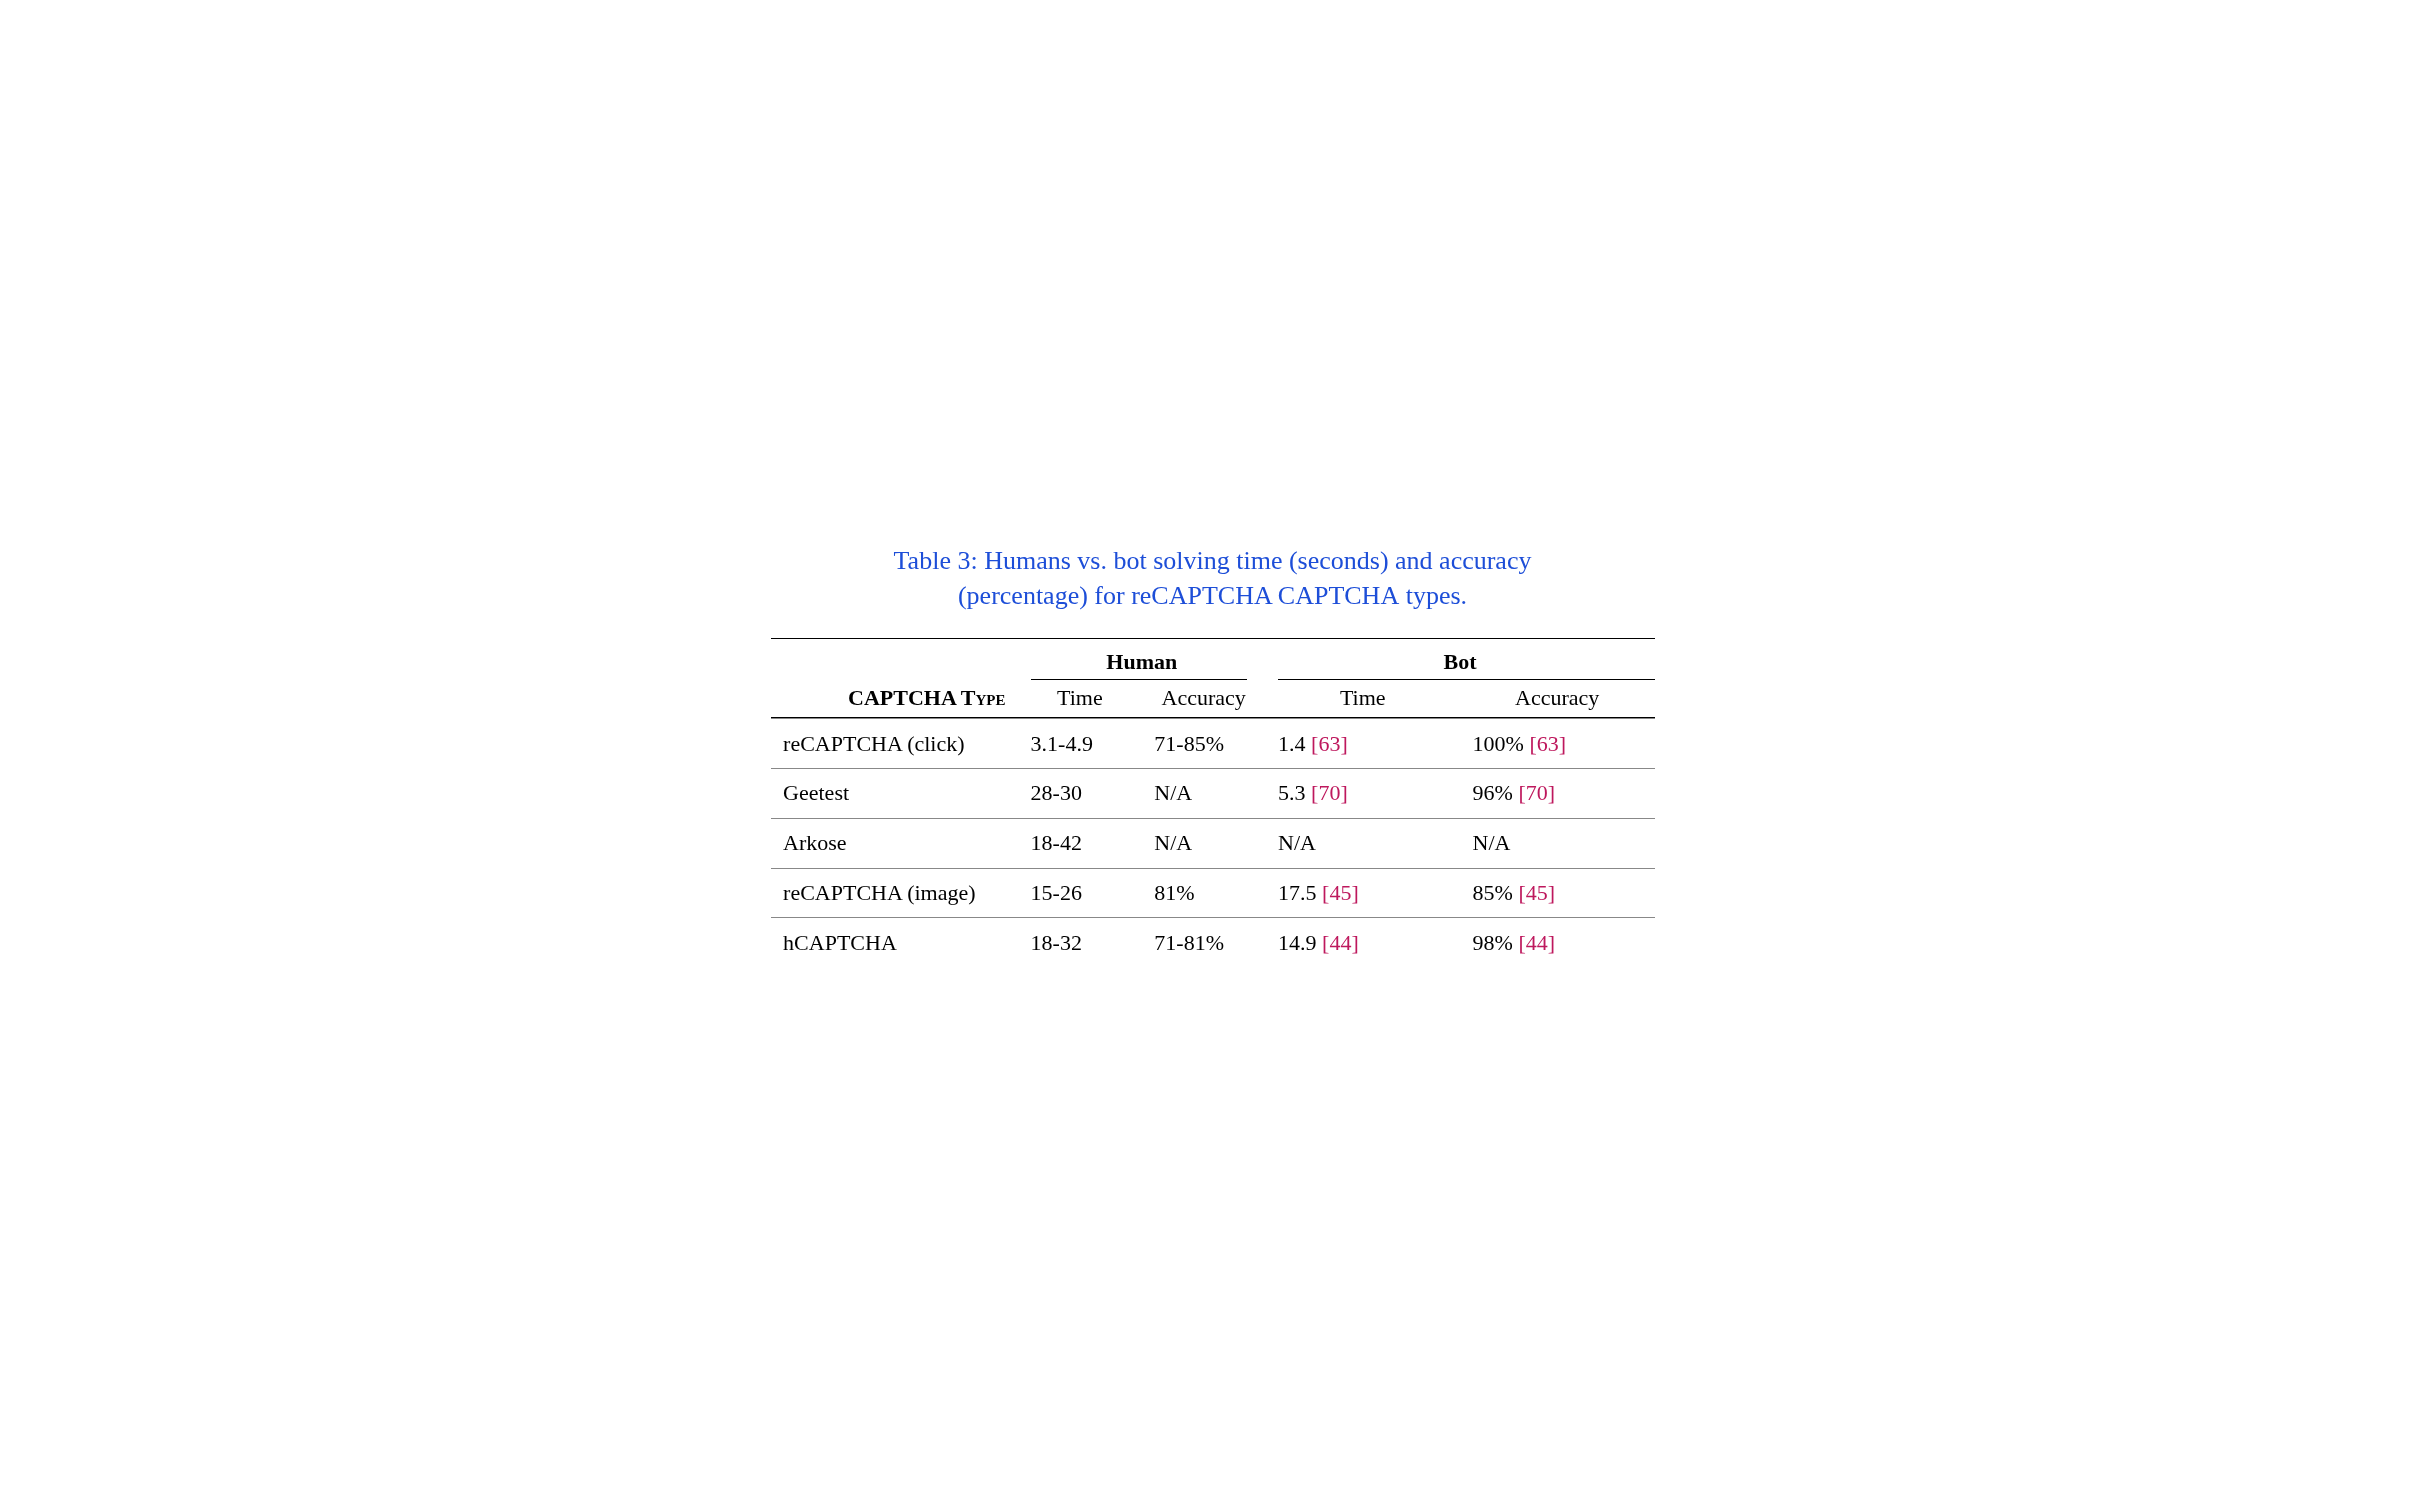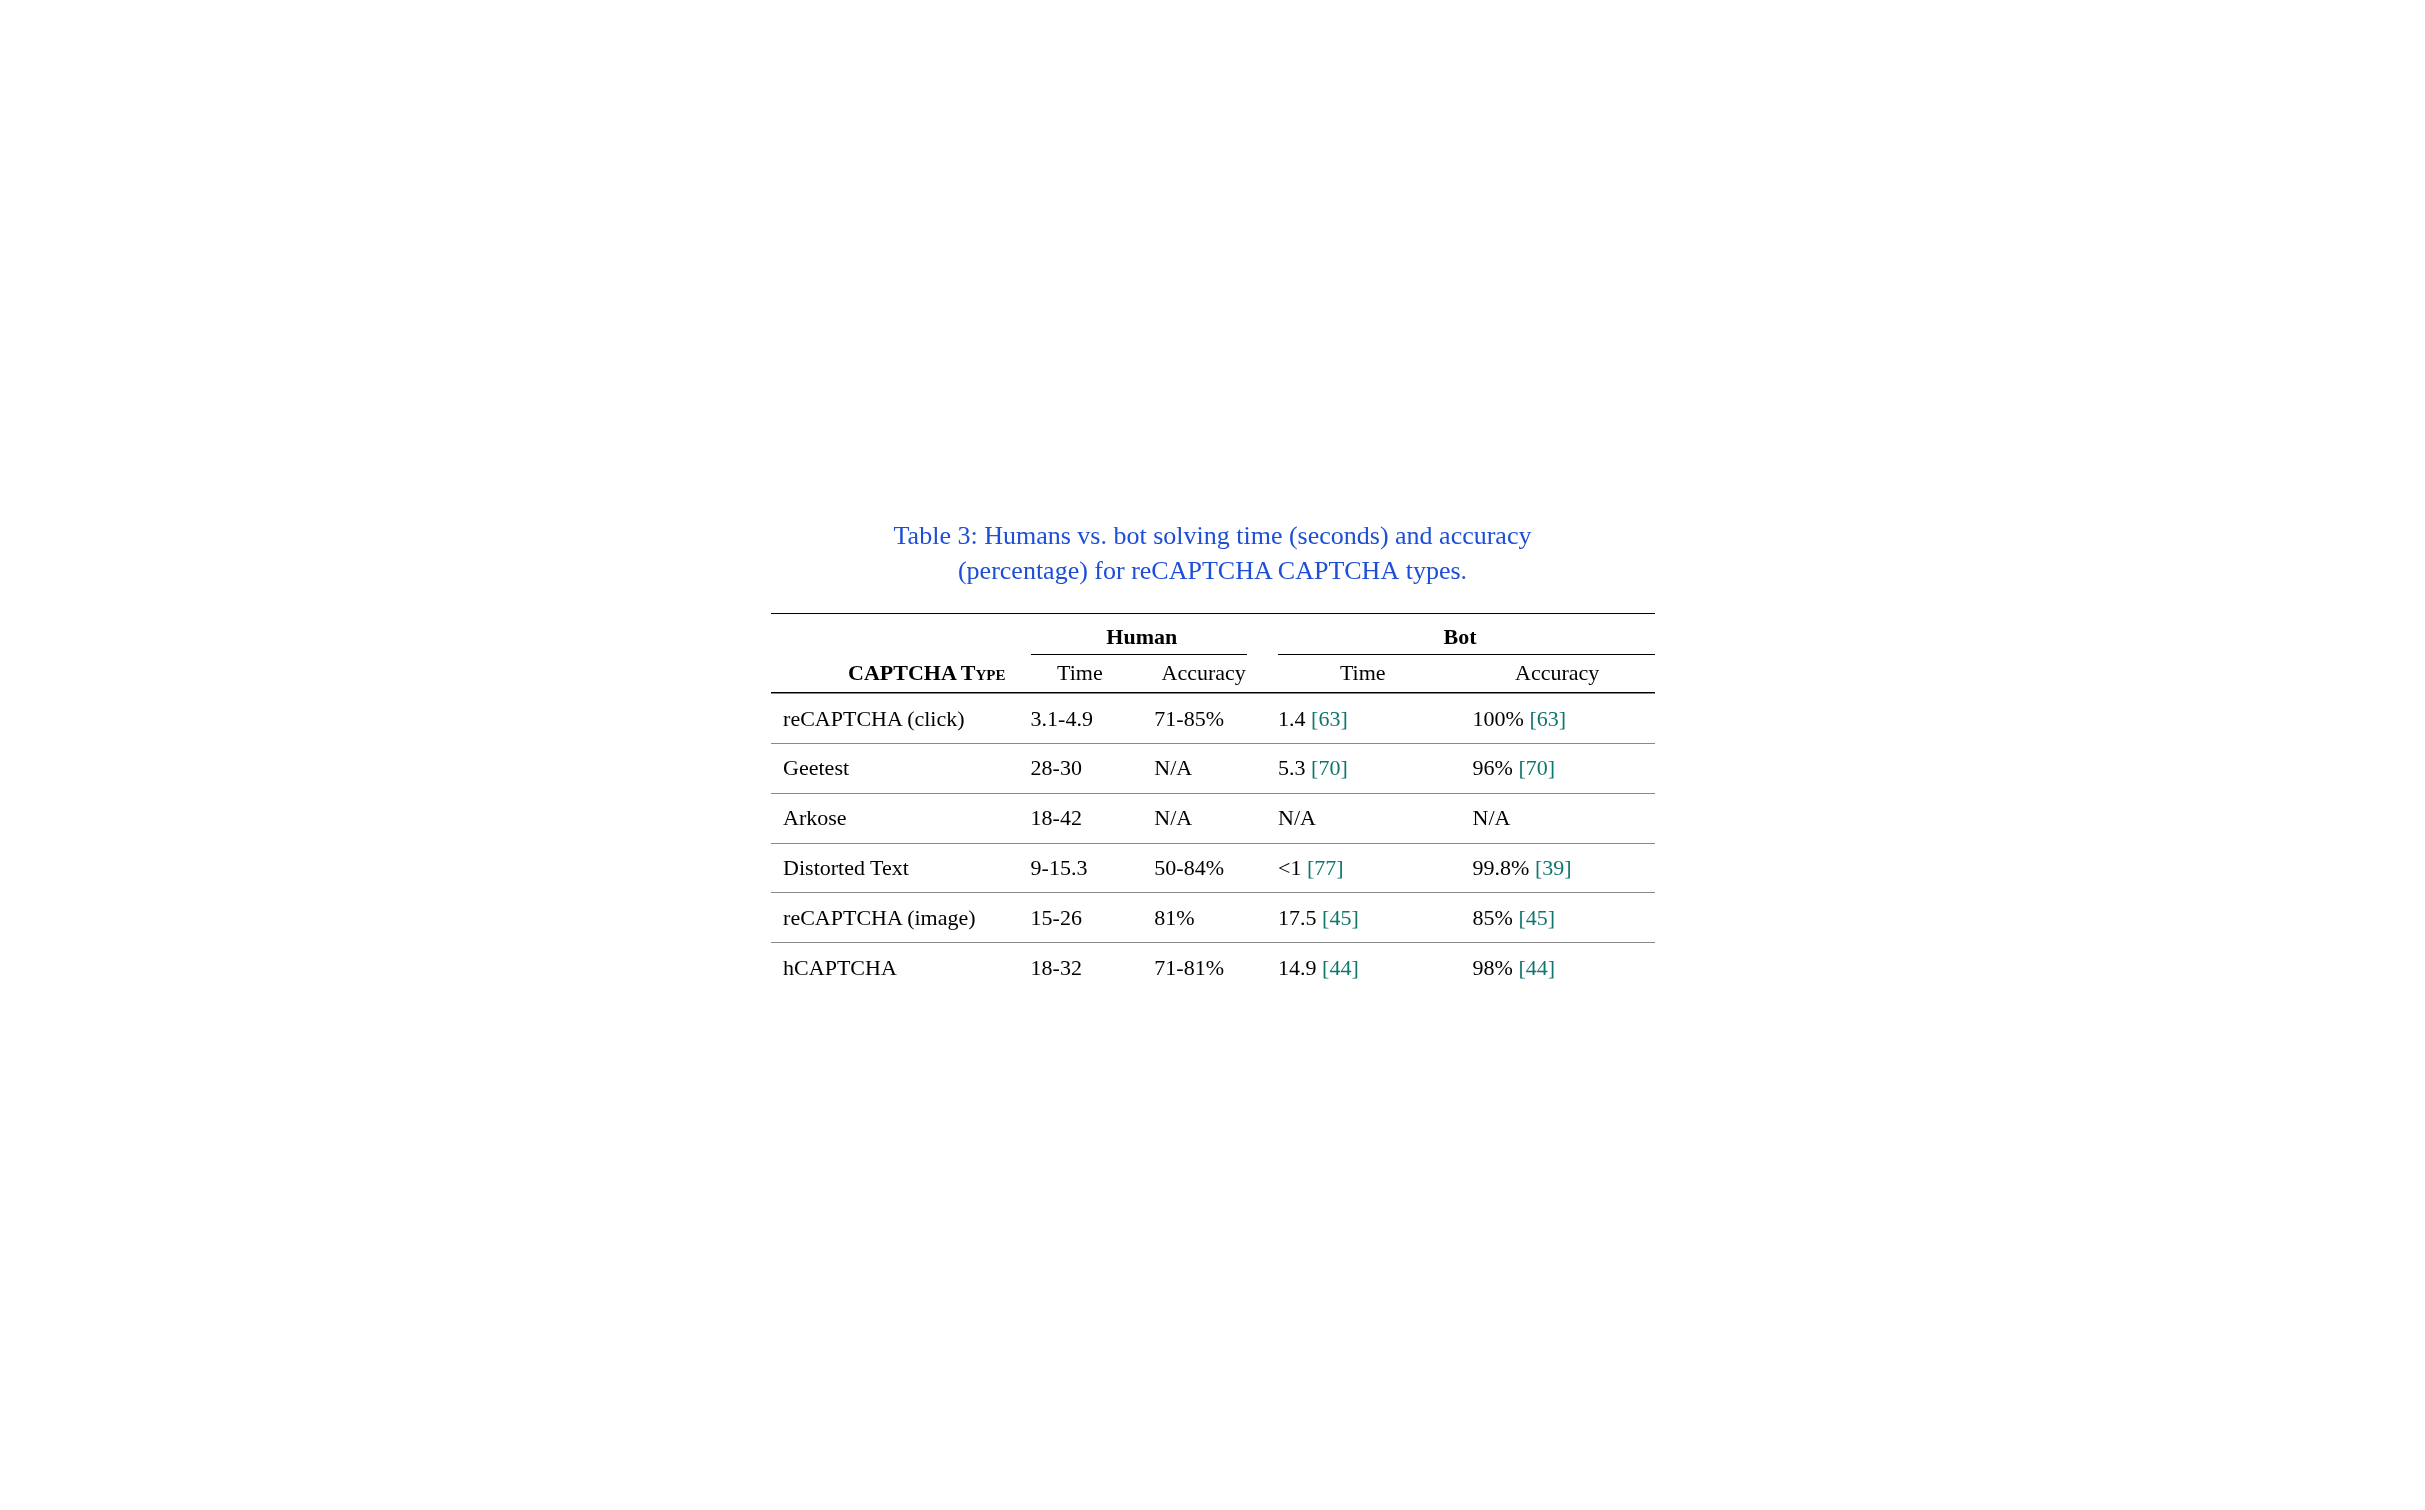--- a/index.html
+++ b/index.html
@@ -82,21 +82,21 @@
       vertical-align: middle;
       border-top: 0.9px solid #888;
     }
 
     .data-table tbody tr.data-row td.row-label {
       text-align: left;
       font-weight: normal;
     }
 
     .ref {
-      color: #0f766e;
+      color: #be185d;
     }
 
     .col-captcha { width: 28%; }
     .col-human-time { width: 14%; }
     .col-human-acc { width: 14%; }
     .col-bot-time { width: 22%; }
     .col-bot-acc { width: 22%; }
   </style>
 </head>
 <body>
@@ -160,27 +160,20 @@
           <td class="col-bot-acc">96%  <span class="ref">[70]</span></td>
         </tr>
         <tr class="data-row">
           <td class="row-label col-captcha">Arkose</td>
           <td class="col-human-time">18-42</td>
           <td class="col-human-acc">N/A</td>
           <td class="col-bot-time">N/A</td>
           <td class="col-bot-acc">N/A</td>
         </tr>
         <tr class="data-row">
-          <td class="row-label col-captcha">Distorted Text</td>
-          <td class="col-human-time">9-15.3</td>
-          <td class="col-human-acc">50-84%</td>
-          <td class="col-bot-time">&lt;1  <span class="ref">[77]</span></td>
-          <td class="col-bot-acc">99.8% <span class="ref">[39]</span></td>
-        </tr>
-        <tr class="data-row">
           <td class="row-label col-captcha">reCAPTCHA (image)</td>
           <td class="col-human-time">15-26</td>
           <td class="col-human-acc">81%</td>
           <td class="col-bot-time">17.5 <span class="ref">[45]</span></td>
           <td class="col-bot-acc">85% <span class="ref">[45]</span></td>
         </tr>
         <tr class="data-row">
           <td class="row-label col-captcha">hCAPTCHA</td>
           <td class="col-human-time">18-32</td>
           <td class="col-human-acc">71-81%</td>

